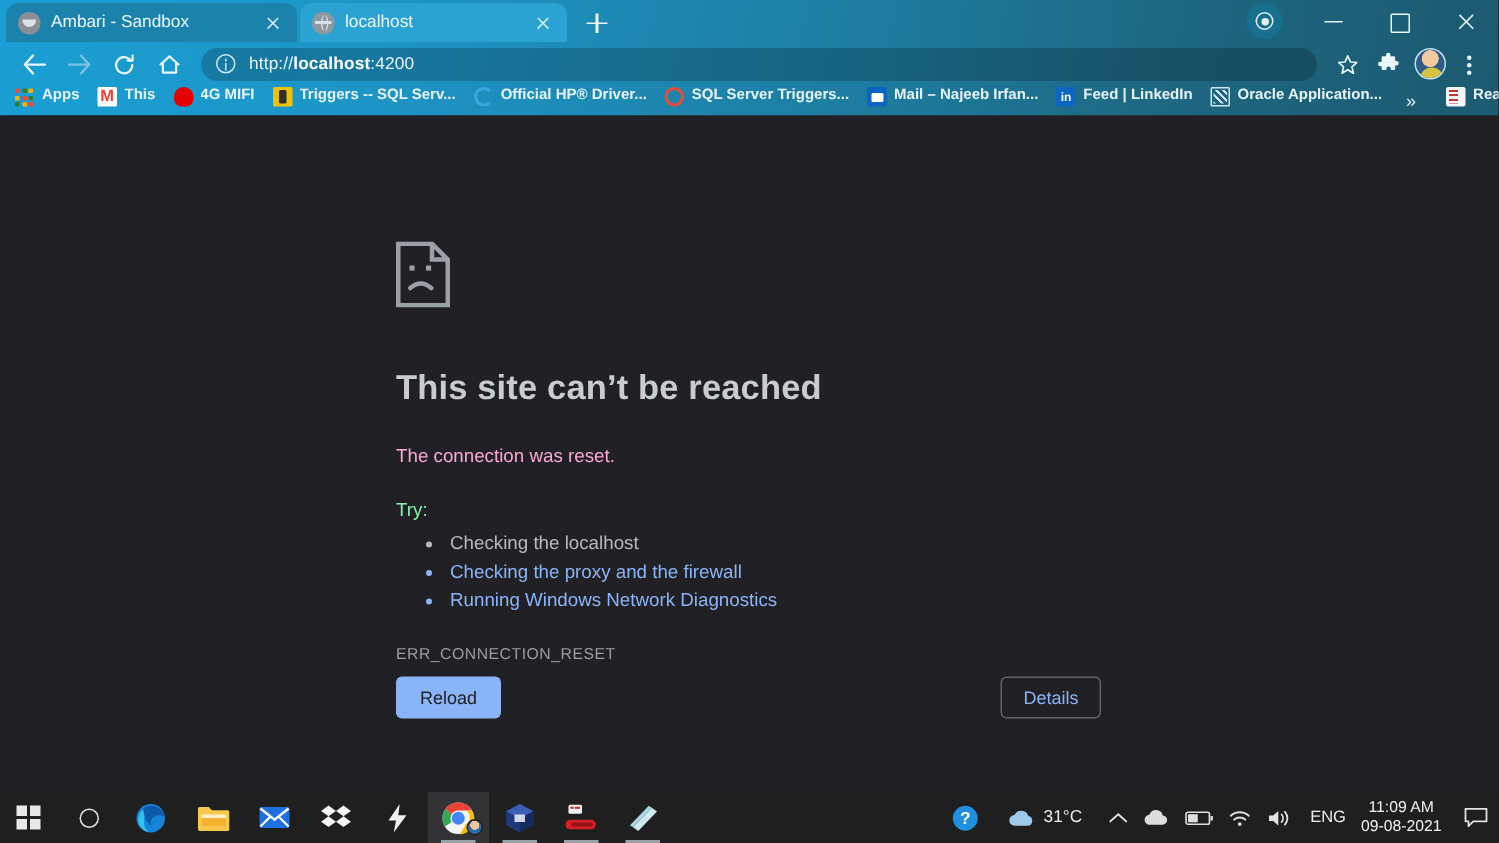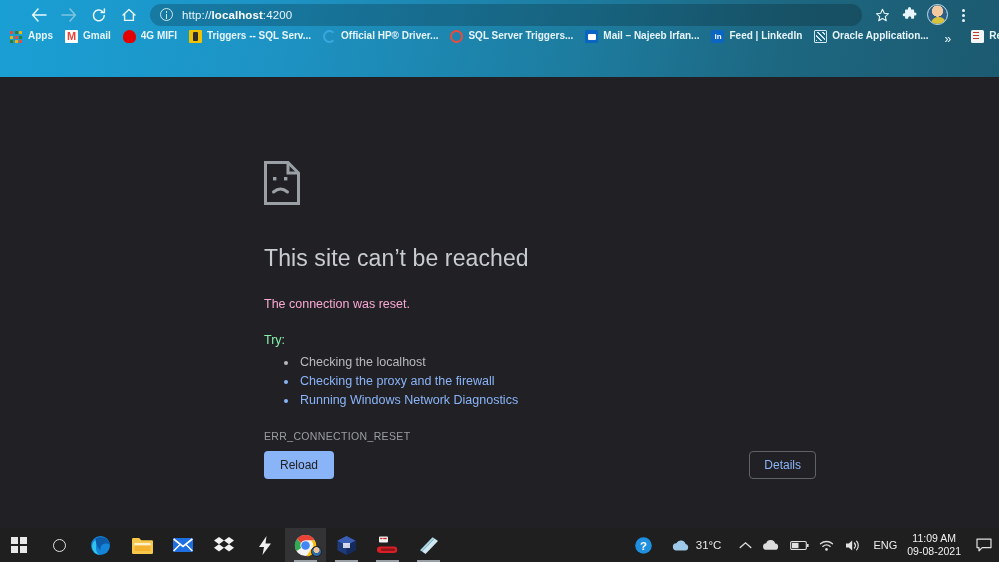--- a/index.html
+++ b/index.html
@@ -88,21 +88,21 @@
     content: ""; position: absolute; left: 16px; top: 8.5px; width: 11px; height: 11px;
     border: 1.2px solid #e9f6fb; border-radius: 1px;
   }
   .wc-close::before, .wc-close::after {
     content: ""; position: absolute; left: 16px; top: 13.5px; width: 13px; height: 1.2px; background: #e9f6fb;
   }
   .wc-close::before { transform: rotate(45deg); }
   .wc-close::after  { transform: rotate(-45deg); }
 
   
-  .toolbar { position: relative; height: 29px; display: flex; align-items: center; padding: 0 24px; }
+  .toolbar { position: relative; height: 29px; display: flex; align-items: center; padding: 0 8px; }
   .nav-btn { width: 30px; height: 26px; position: relative; }
   .nav-btn svg { position: absolute; left: 7px; top: 6px; }
   .omnibox {
     flex: 1; height: 22px; margin: 0 6px 0 6px; border-radius: 11px;
     background: rgba(0,0,0,0.20);
     display: flex; align-items: center; padding: 0 10px; color: #e7f5fb; font-size: 11.5px;
   }
   .omni-info {
     width: 13px; height: 13px; border-radius: 50%; border: 1.2px solid #cfe7f1;
     margin-right: 9px; position: relative; flex: 0 0 13px;
@@ -172,28 +172,28 @@
   .ico-reading::after {
     content: ""; position: absolute; left: 2px; top: 2px; width: 6px; height: 9px;
     background: repeating-linear-gradient(180deg, #c0392b 0 1.3px, transparent 1.3px 3px);
   }
 
   
   .page { position: absolute; left: 0; top: 77px; width: 999px; height: 451px; background: #212125; }
   .err { position: absolute; left: 264px; top: 84px; width: 520px; }
   .sadicon { width: 36px; height: 44px; position: relative; margin-bottom: 40px; }
   .sadicon svg { display: block; }
-  .err-h1 { font-size: 23px; font-weight: 400; color: #c8ccd0; letter-spacing: .1px; }
+  .err-h1 { font-size: 23px; font-weight: 700; color: #c8ccd0; letter-spacing: .1px; }
   .err-p  { font-size: 12.5px; color: #f9a8d4; margin-top: 25px; }
   .err-try { font-size: 12.5px; color: #86efac; margin-top: 22px; }
   .err-list { margin: 6px 0 0 34px; }
   .err-list li { font-size: 12.5px; color: #b7babd; line-height: 19px; padding-left: 2px; }
   .err-list li.link { color: #8ab4f8; }
   .err-code { font-size: 10.5px; color: #9a9ea2; letter-spacing: .35px; margin-top: 20px; }
-  .btn-row { position: absolute; left: 0; top: 290px; width: 552px; display: flex; justify-content: space-between; align-items: center; }
+  .btn-row { position: absolute; left: 0; top: 290px; width: 470px; display: flex; justify-content: space-between; align-items: center; }
   .btn-reload {
     background: #8ab4f8; color: #202124; border: none; border-radius: 4px;
     font-size: 12px; padding: 7px 16px; font-family: inherit;
   }
   .btn-details {
     background: transparent; color: #8ab4f8; border: 1px solid #5f6368; border-radius: 4px;
     font-size: 12px; padding: 6px 14px; font-family: inherit;
   }
 
   
@@ -225,20 +225,42 @@
   .lang { color: #ededed; font-size: 11px; padding: 0 6px; }
 </style>
 </head>
 <body>
 
 <div class="screen">
 
   <div class="browser">
     <div class="chrome-top">
 
+      <div class="tabstrip">
+        <div class="tab inactive">
+          <span class="tab-fav ambari"></span>
+          <span class="tab-title">Ambari - Sandbox</span>
+          <span class="tab-close"></span>
+        </div>
+        <div class="tab active">
+          <span class="tab-fav globe"></span>
+          <span class="tab-title">localhost</span>
+          <span class="tab-close"></span>
+        </div>
+        <div class="newtab"></div>
+
+        <div class="wincontrols">
+          <div class="profile-badge">
+            <span class="dot"></span>
+          </div>
+          <div class="wc wc-min"></div>
+          <div class="wc wc-max"></div>
+          <div class="wc wc-close"></div>
+        </div>
+      </div>
 
       <div class="toolbar">
         <div class="nav-btn">
           <svg width="16" height="14" viewBox="0 0 16 14">
               <path d="M7 1 L1.6 7 L7 13 M1.8 7 H15" stroke="#eaf7fd" stroke-width="1.5" fill="none" stroke-linecap="round" stroke-linejoin="round"></path>
             </svg>
         </div>
         <div class="nav-btn">
           <svg width="16" height="14" viewBox="0 0 16 14">
               <path d="M9 1 L14.4 7 L9 13 M14.2 7 H1" stroke="#7fc4de" stroke-width="1.5" fill="none" stroke-linecap="round" stroke-linejoin="round"></path>
@@ -291,21 +313,21 @@
               <span style="background:#f04a3f"></span>
               <span style="background:#2e7d32"></span>
             <span style="background:#2e7d32"></span>
               <span style="background:#f4b400"></span>
               <span style="background:#f04a3f"></span>
           </span>
           <span class="bm-label">Apps</span>
         </div>
         <div class="bm">
           <span class="bm-ico ico-gmail"></span>
-          <span class="bm-label">Gmail</span>
+          <span class="bm-label">This</span>
         </div>
         <div class="bm">
           <span class="bm-ico ico-airtel"></span>
           <span class="bm-label">4G MIFI</span>
         </div>
         <div class="bm">
           <span class="bm-ico ico-sqltrig"></span>
           <span class="bm-label">Triggers -- SQL Serv...</span>
         </div>
         <div class="bm">

